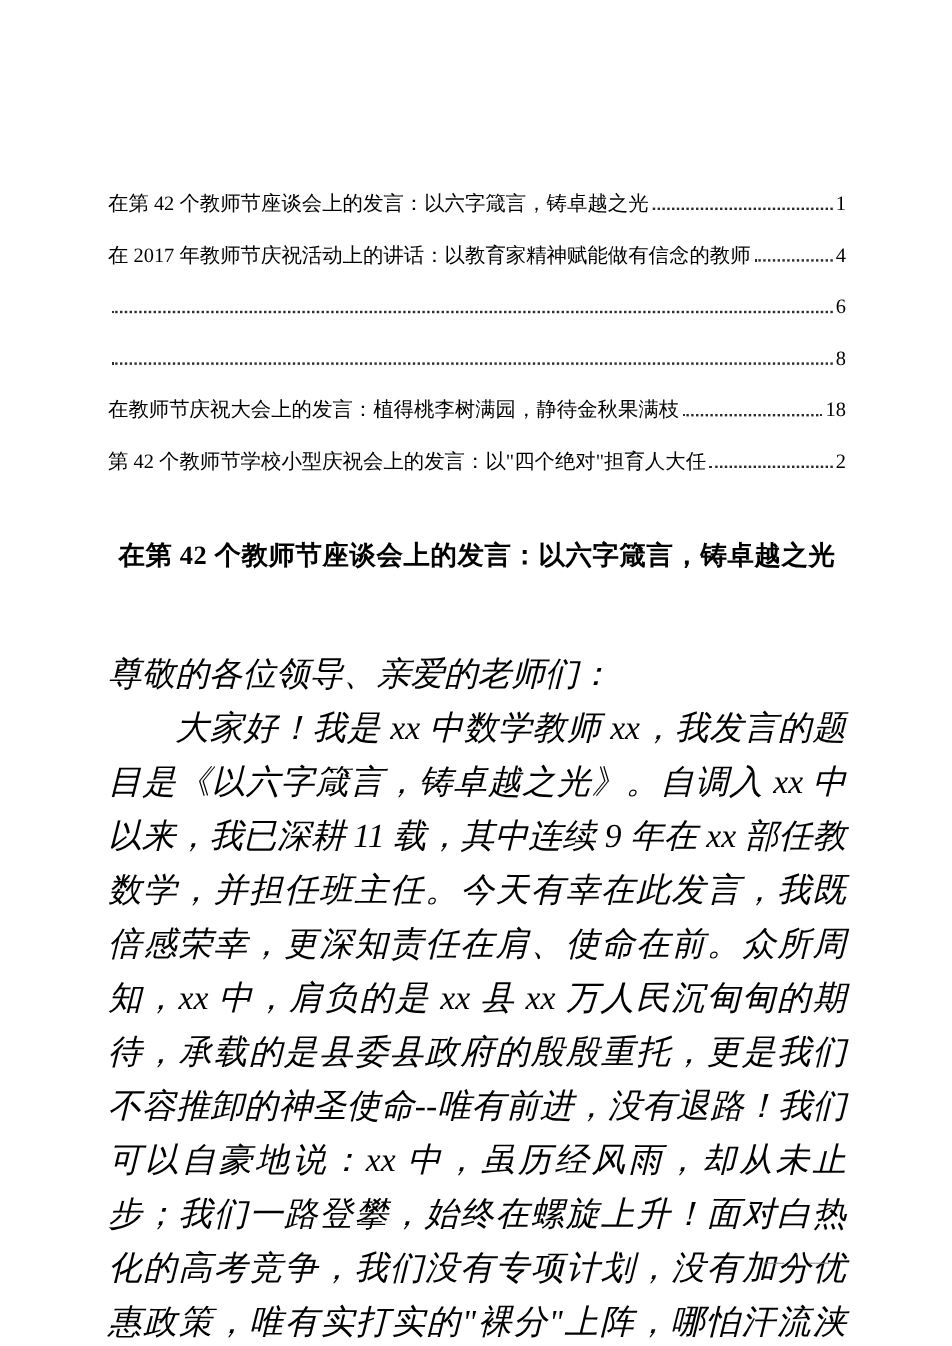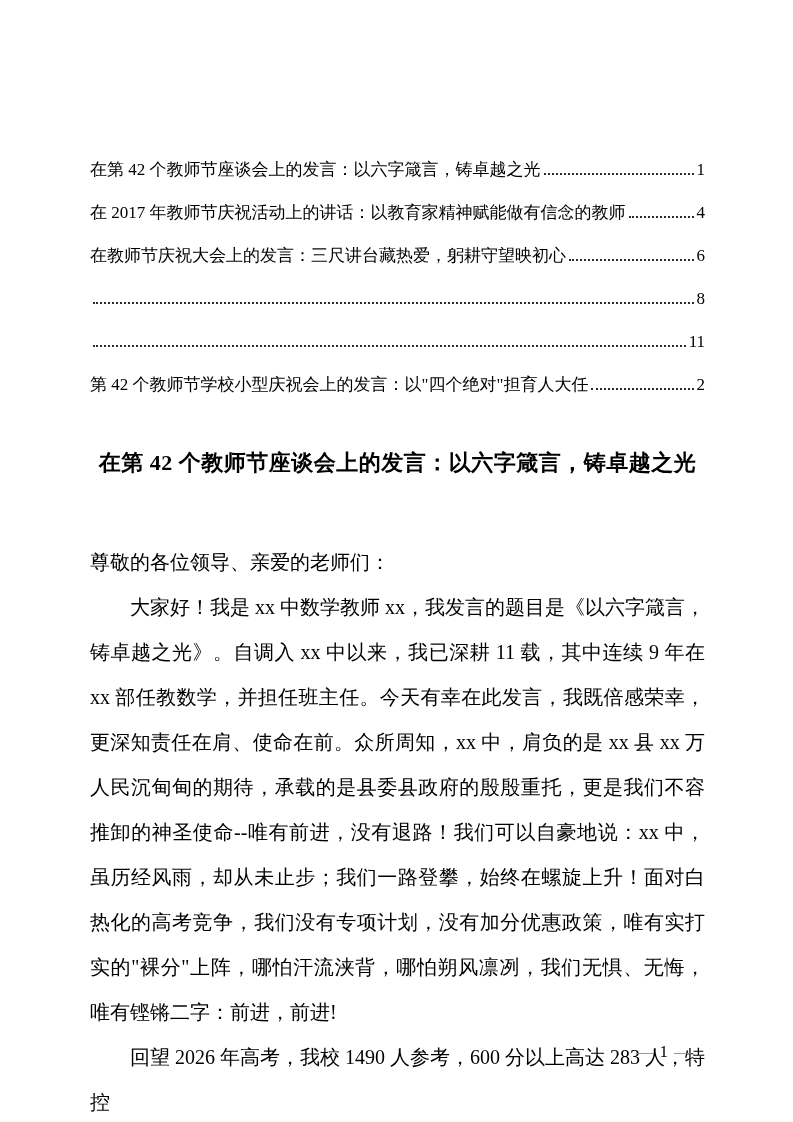--- a/index.html
+++ b/index.html
@@ -42,24 +42,25 @@
     margin: 42px 0 0 0;
     font-size: 22px;
     font-weight: 700;
     text-align: center;
     line-height: 30px;
     letter-spacing: 0.5px;
   }
   .body-text { margin-top: 62px; }
   .para {
     margin: 0;
-    font-size: 20px;
+    font-size: 28px;
     line-height: 45px;
     text-align: justify;
     text-justify: inter-ideograph;
+    font-style: italic;
   }
   .para.indent { text-indent: 2em; }
   
   .footer {
     position: absolute;
     bottom: 60px;
     right: 96px;
     font-size: 17px;
     color: #000000;
   }
@@ -78,31 +79,31 @@
       <span class="toc-title">在第 42 个教师节座谈会上的发言：以六字箴言，铸卓越之光</span>
       <span class="toc-leader"></span>
       <span class="toc-page">1</span>
     </div>
     <div class="toc-item">
       <span class="toc-title">在 2017 年教师节庆祝活动上的讲话：以教育家精神赋能做有信念的教师</span>
       <span class="toc-leader"></span>
       <span class="toc-page">4</span>
     </div>
     <div class="toc-item">
-      <span class="toc-title">在教师节庆祝大会上的发言：三尺讲台藏热爱，躬耕守望映初心</span>
       <span class="toc-leader"></span>
       <span class="toc-page">6</span>
     </div>
     <div class="toc-item">
       <span class="toc-leader"></span>
       <span class="toc-page">8</span>
     </div>
     <div class="toc-item">
+      <span class="toc-title">在教师节庆祝大会上的发言：植得桃李树满园，静待金秋果满枝</span>
       <span class="toc-leader"></span>
-      <span class="toc-page">11</span>
+      <span class="toc-page">18</span>
     </div>
     <div class="toc-item">
       <span class="toc-title">第 42 个教师节学校小型庆祝会上的发言：以"四个绝对"担育人大任</span>
       <span class="toc-leader"></span>
       <span class="toc-page">2</span>
     </div>
   </div>
 
   <h1 class="article-title">在第 42 个教师节座谈会上的发言：以六字箴言，铸卓越之光</h1>
 

